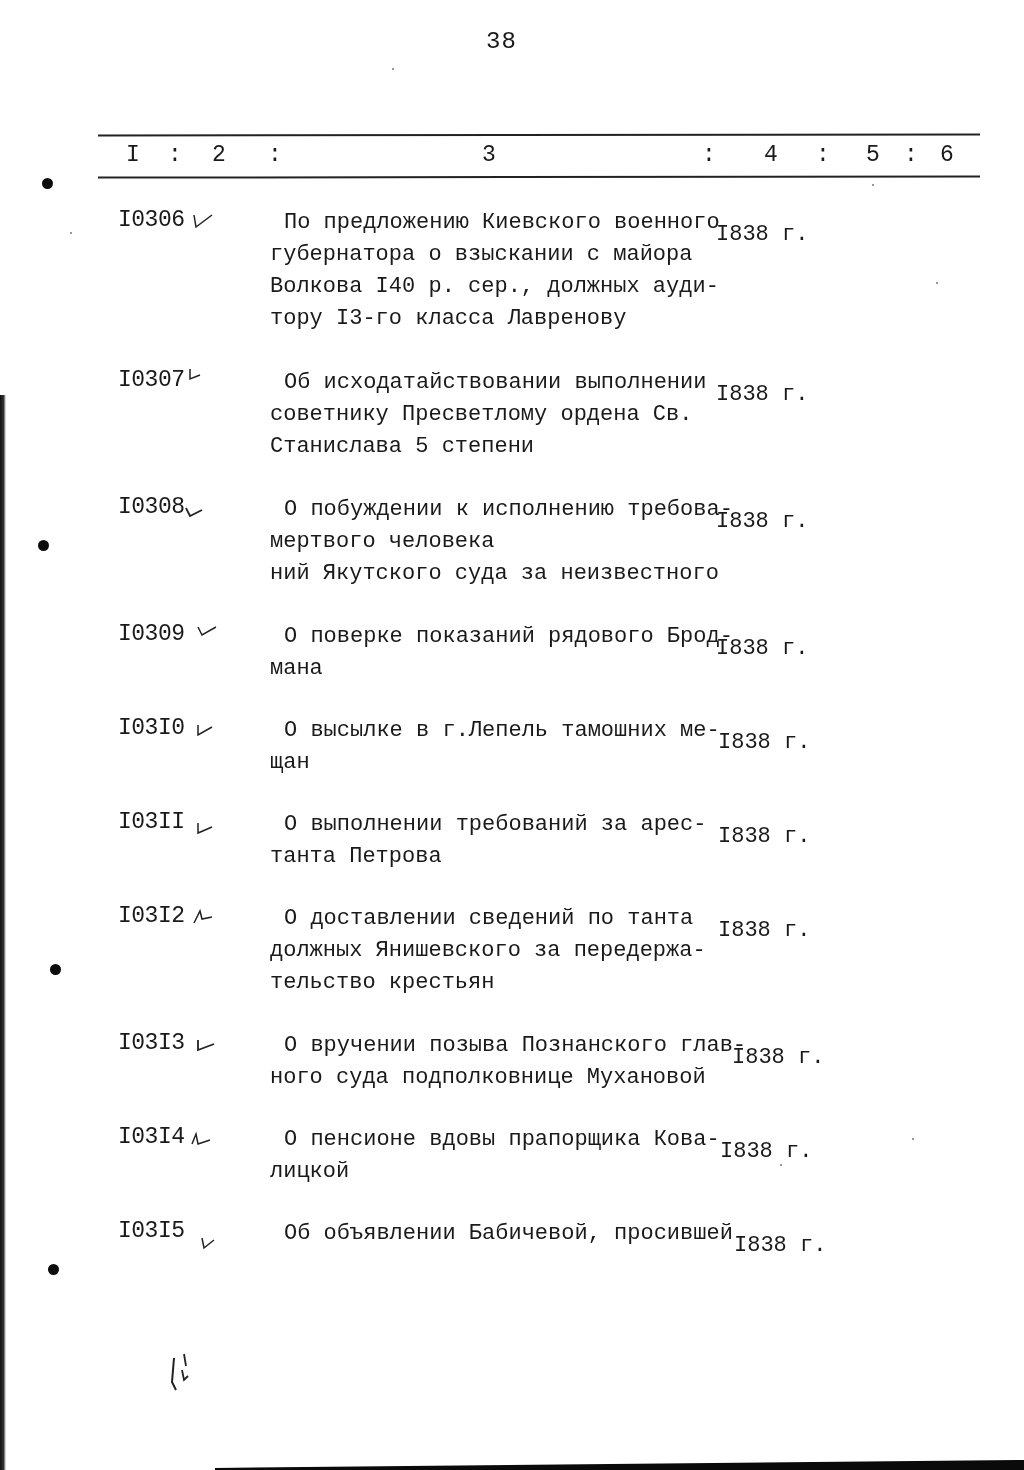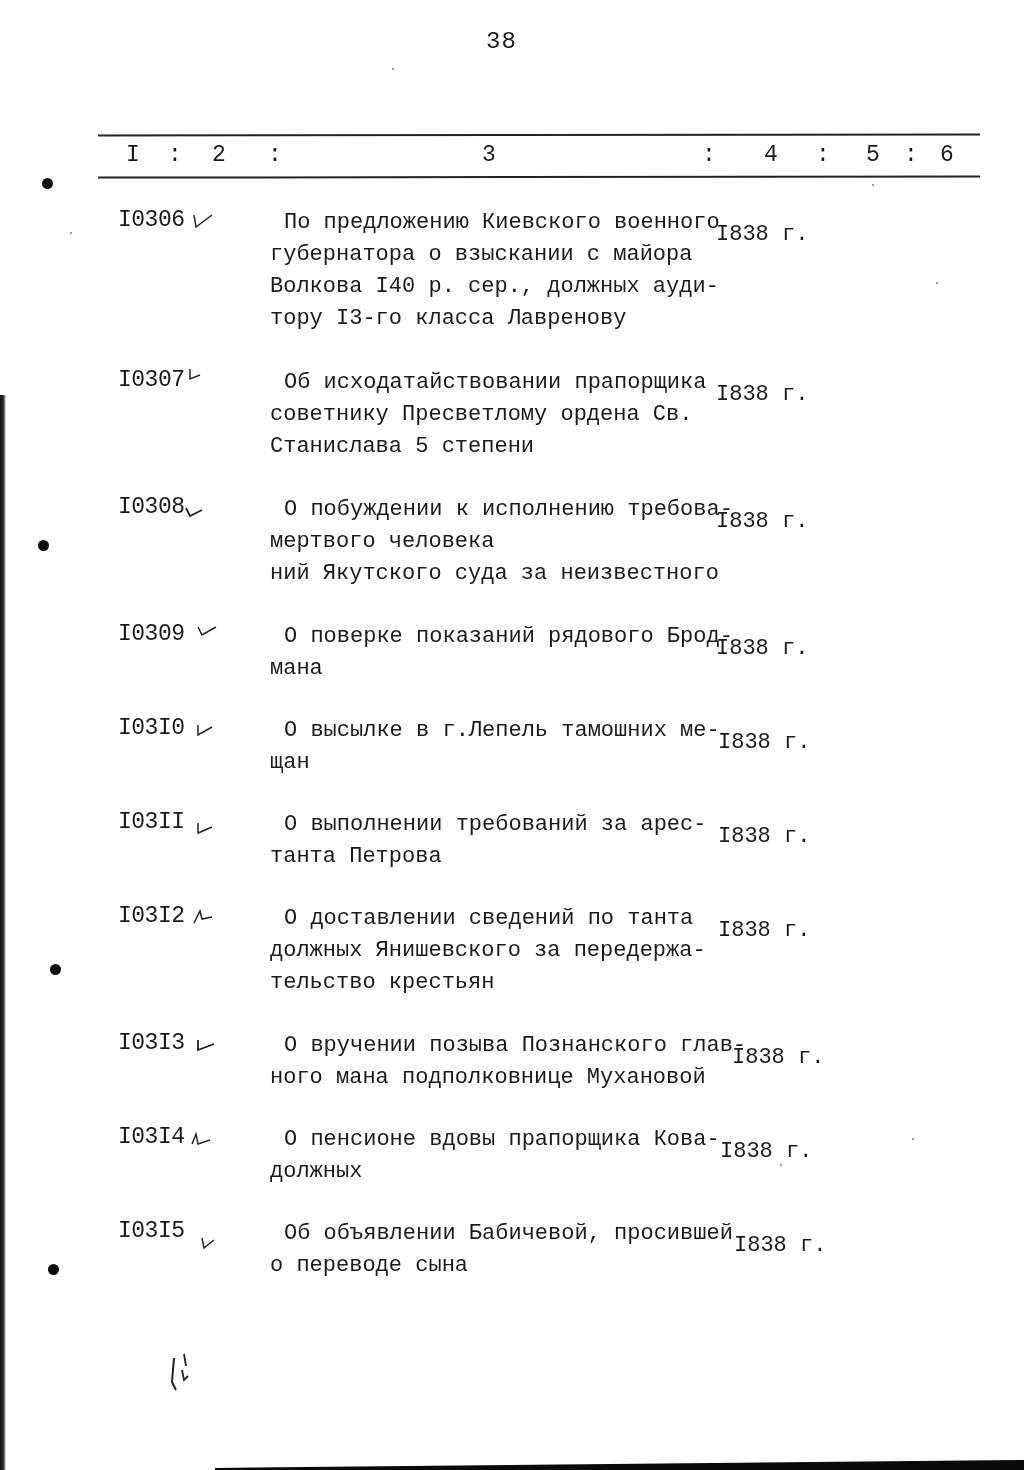--- a/index.html
+++ b/index.html
@@ -79,21 +79,21 @@
     </svg>
   <div class="entry-text"><div style="padding-left:14px">По предложению Киевского военного</div><div>губернатора о взыскании с майора</div><div>Волкова I40 р. сер., должных ауди-</div><div>тору I3-го класса Лавренову</div></div>
   <span class="entry-year" style="left:716px">I838 г.</span>
 </div>
 
 <div class="entry" style="top:367px">
   <span class="entry-number">I0307</span>
   <svg class="check-mark" style="left:186px;top:0" viewBox="0 0 22 18">
       <path d="M4 2 L4 12 L14 8" stroke="#222" stroke-width="1.5" fill="none"></path>
     </svg>
-  <div class="entry-text"><div style="padding-left:14px">Об исходатайствовании прапорщика</div><div>советнику Пресветлому ордена Св.</div><div>Станислава 5 степени</div></div>
+  <div class="entry-text"><div style="padding-left:14px">Об исходатайствовании выполнении</div><div>советнику Пресветлому ордена Св.</div><div>Станислава 5 степени</div></div>
   <span class="entry-year" style="left:716px">I838 г.</span>
 </div>
 
 <div class="entry" style="top:494px">
   <span class="entry-number">I0308</span>
   <svg class="check-mark" style="left:184px;top:8px" viewBox="0 0 22 18">
       <path d="M2 6 L6 14 L18 8" stroke="#222" stroke-width="1.8" fill="none"></path>
     </svg>
   <div class="entry-text"><div style="padding-left:14px">О побуждении к исполнению требова-</div><div>мертвого человека</div><div>ний Якутского суда за неизвестного</div></div>
   <span class="entry-year" style="left:716px">I838 г.</span>
@@ -133,39 +133,39 @@
     </svg>
   <div class="entry-text"><div style="padding-left:14px">О доставлении сведений по танта</div><div>должных Янишевского за передержа-</div><div>тельство крестьян</div></div>
   <span class="entry-year" style="left:718px">I838 г.</span>
 </div>
 
 <div class="entry" style="top:1030px">
   <span class="entry-number">I03I3</span>
   <svg class="check-mark" style="left:194px;top:6px" viewBox="0 0 22 18">
       <path d="M4 4 L4 14 L20 8" stroke="#222" stroke-width="1.8" fill="none"></path>
     </svg>
-  <div class="entry-text"><div style="padding-left:14px">О вручении позыва Познанского глав-</div><div>ного мана подполковнице Мухановой</div></div>
+  <div class="entry-text"><div style="padding-left:14px">О вручении позыва Познанского глав-</div><div>ного суда подполковнице Мухановой</div></div>
   <span class="entry-year" style="left:732px">I838 г.</span>
 </div>
 
 <div class="entry" style="top:1124px">
   <span class="entry-number">I03I4</span>
   <svg class="check-mark" style="left:190px;top:6px" viewBox="0 0 22 18">
       <path d="M2 14 L6 4 L8 14 L20 10" stroke="#222" stroke-width="1.5" fill="none"></path>
     </svg>
-  <div class="entry-text"><div style="padding-left:14px">О пенсионе вдовы прапорщика Кова-</div><div>должных</div></div>
+  <div class="entry-text"><div style="padding-left:14px">О пенсионе вдовы прапорщика Кова-</div><div>лицкой</div></div>
   <span class="entry-year" style="left:720px">I838 г.</span>
 </div>
 
 <div class="entry" style="top:1218px">
   <span class="entry-number">I03I5</span>
   <svg class="check-mark" style="left:198px;top:16px" viewBox="0 0 22 18">
       <path d="M4 4 L6 14 L16 6" stroke="#222" stroke-width="1.5" fill="none"></path>
     </svg>
-  <div class="entry-text"><div style="padding-left:14px">Об объявлении Бабичевой, просившей</div><div>о переводе сына</div></div>
+  <div class="entry-text"><div style="padding-left:14px">Об объявлении Бабичевой, просившей</div></div>
   <span class="entry-year" style="left:734px">I838 г.</span>
 </div>
 
 <div class="punch-hole" style="left:42px;top:178px"></div>
 <div class="punch-hole" style="left:38px;top:540px"></div>
 <div class="punch-hole" style="left:50px;top:964px"></div>
 <div class="punch-hole" style="left:48px;top:1264px"></div>
 <div class="left-edge"></div>
 <div class="bottom-edge"></div>
 <svg class="scribble" viewBox="0 0 28 44">

